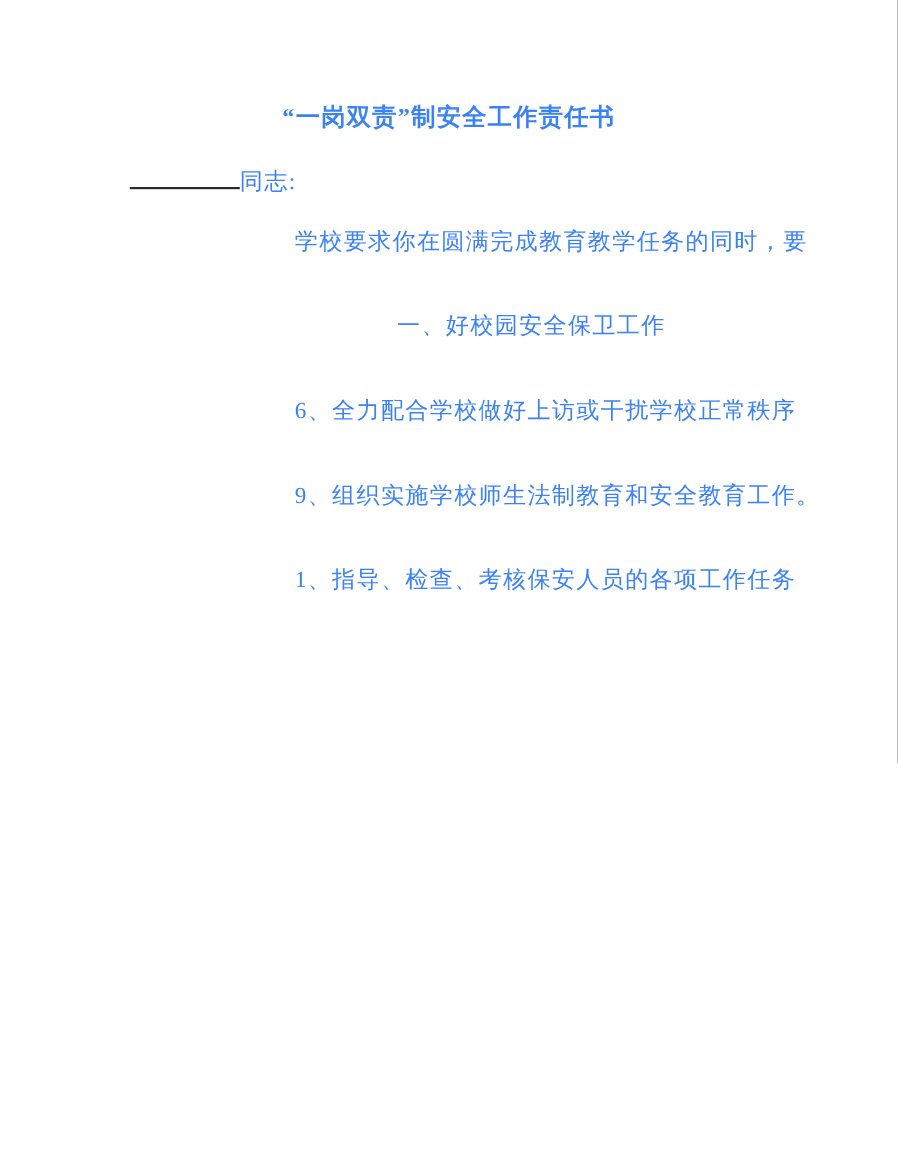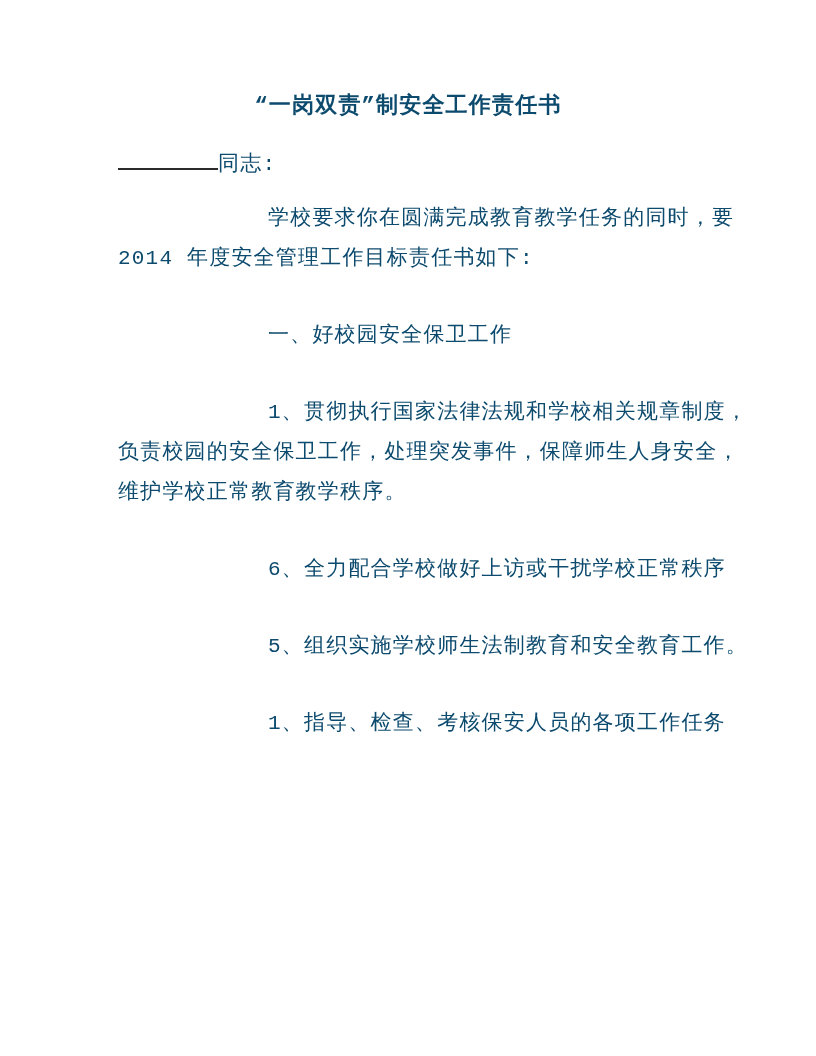--- a/index.html
+++ b/index.html
@@ -8,24 +8,24 @@
     background: #888;
   }
   .page {
     position: relative;
     width: 816px;
     height: 1056px;
     margin: 0 auto;
     background: #ffffff;
     box-sizing: border-box;
     padding: 87px 118px 0 118px;
-    font-family: Liberation Mono, monospace;
+    font-family: Liberation Serif, serif;
     font-size: 21px;
     letter-spacing: 1.2px;
-    color: #0c4a6e;
+    color: #3b82f6;
     overflow: hidden;
   }
   .doc-title {
     line-height: 40px;
     margin: 0 0 18px 0;
     font-weight: bold;
     font-size: 22px;
     text-align: center;
     white-space: pre;
   }
@@ -46,52 +46,47 @@
   }
   .para:last-child {
     margin-bottom: 0;
   }
   .line {
     line-height: 40px;
     white-space: pre;
   }
   .para .line:first-child {
     padding-left: 150px;
+    text-align: center;
   }
 </style>
 </head>
 <body>
 
 <div class="page">
 
   <div class="doc-title">“一岗双责”制安全工作责任书</div>
 
   <div class="salutation"><span class="blank"></span><span>同志:</span></div>
 
   <div class="para">
     <div class="line">学校要求你在圆满完成教育教学任务的同时，要</div>
-    <div class="line">2014 年度安全管理工作目标责任书如下:</div>
   </div>
 
   <div class="para">
     <div class="line">一、好校园安全保卫工作</div>
   </div>
 
-  <div class="para">
-    <div class="line">1、贯彻执行国家法律法规和学校相关规章制度，</div>
-    <div class="line">负责校园的安全保卫工作，处理突发事件，保障师生人身安全，</div>
-    <div class="line">维护学校正常教育教学秩序。</div>
-  </div>
 
 
   <div class="para">
     <div class="line">6、全力配合学校做好上访或干扰学校正常秩序</div>
   </div>
 
   <div class="para">
-    <div class="line">5、组织实施学校师生法制教育和安全教育工作。</div>
+    <div class="line">9、组织实施学校师生法制教育和安全教育工作。</div>
   </div>
 
   <div class="para">
     <div class="line">1、指导、检查、考核保安人员的各项工作任务</div>
   </div>
 
 </div>
 
 </body></html>

